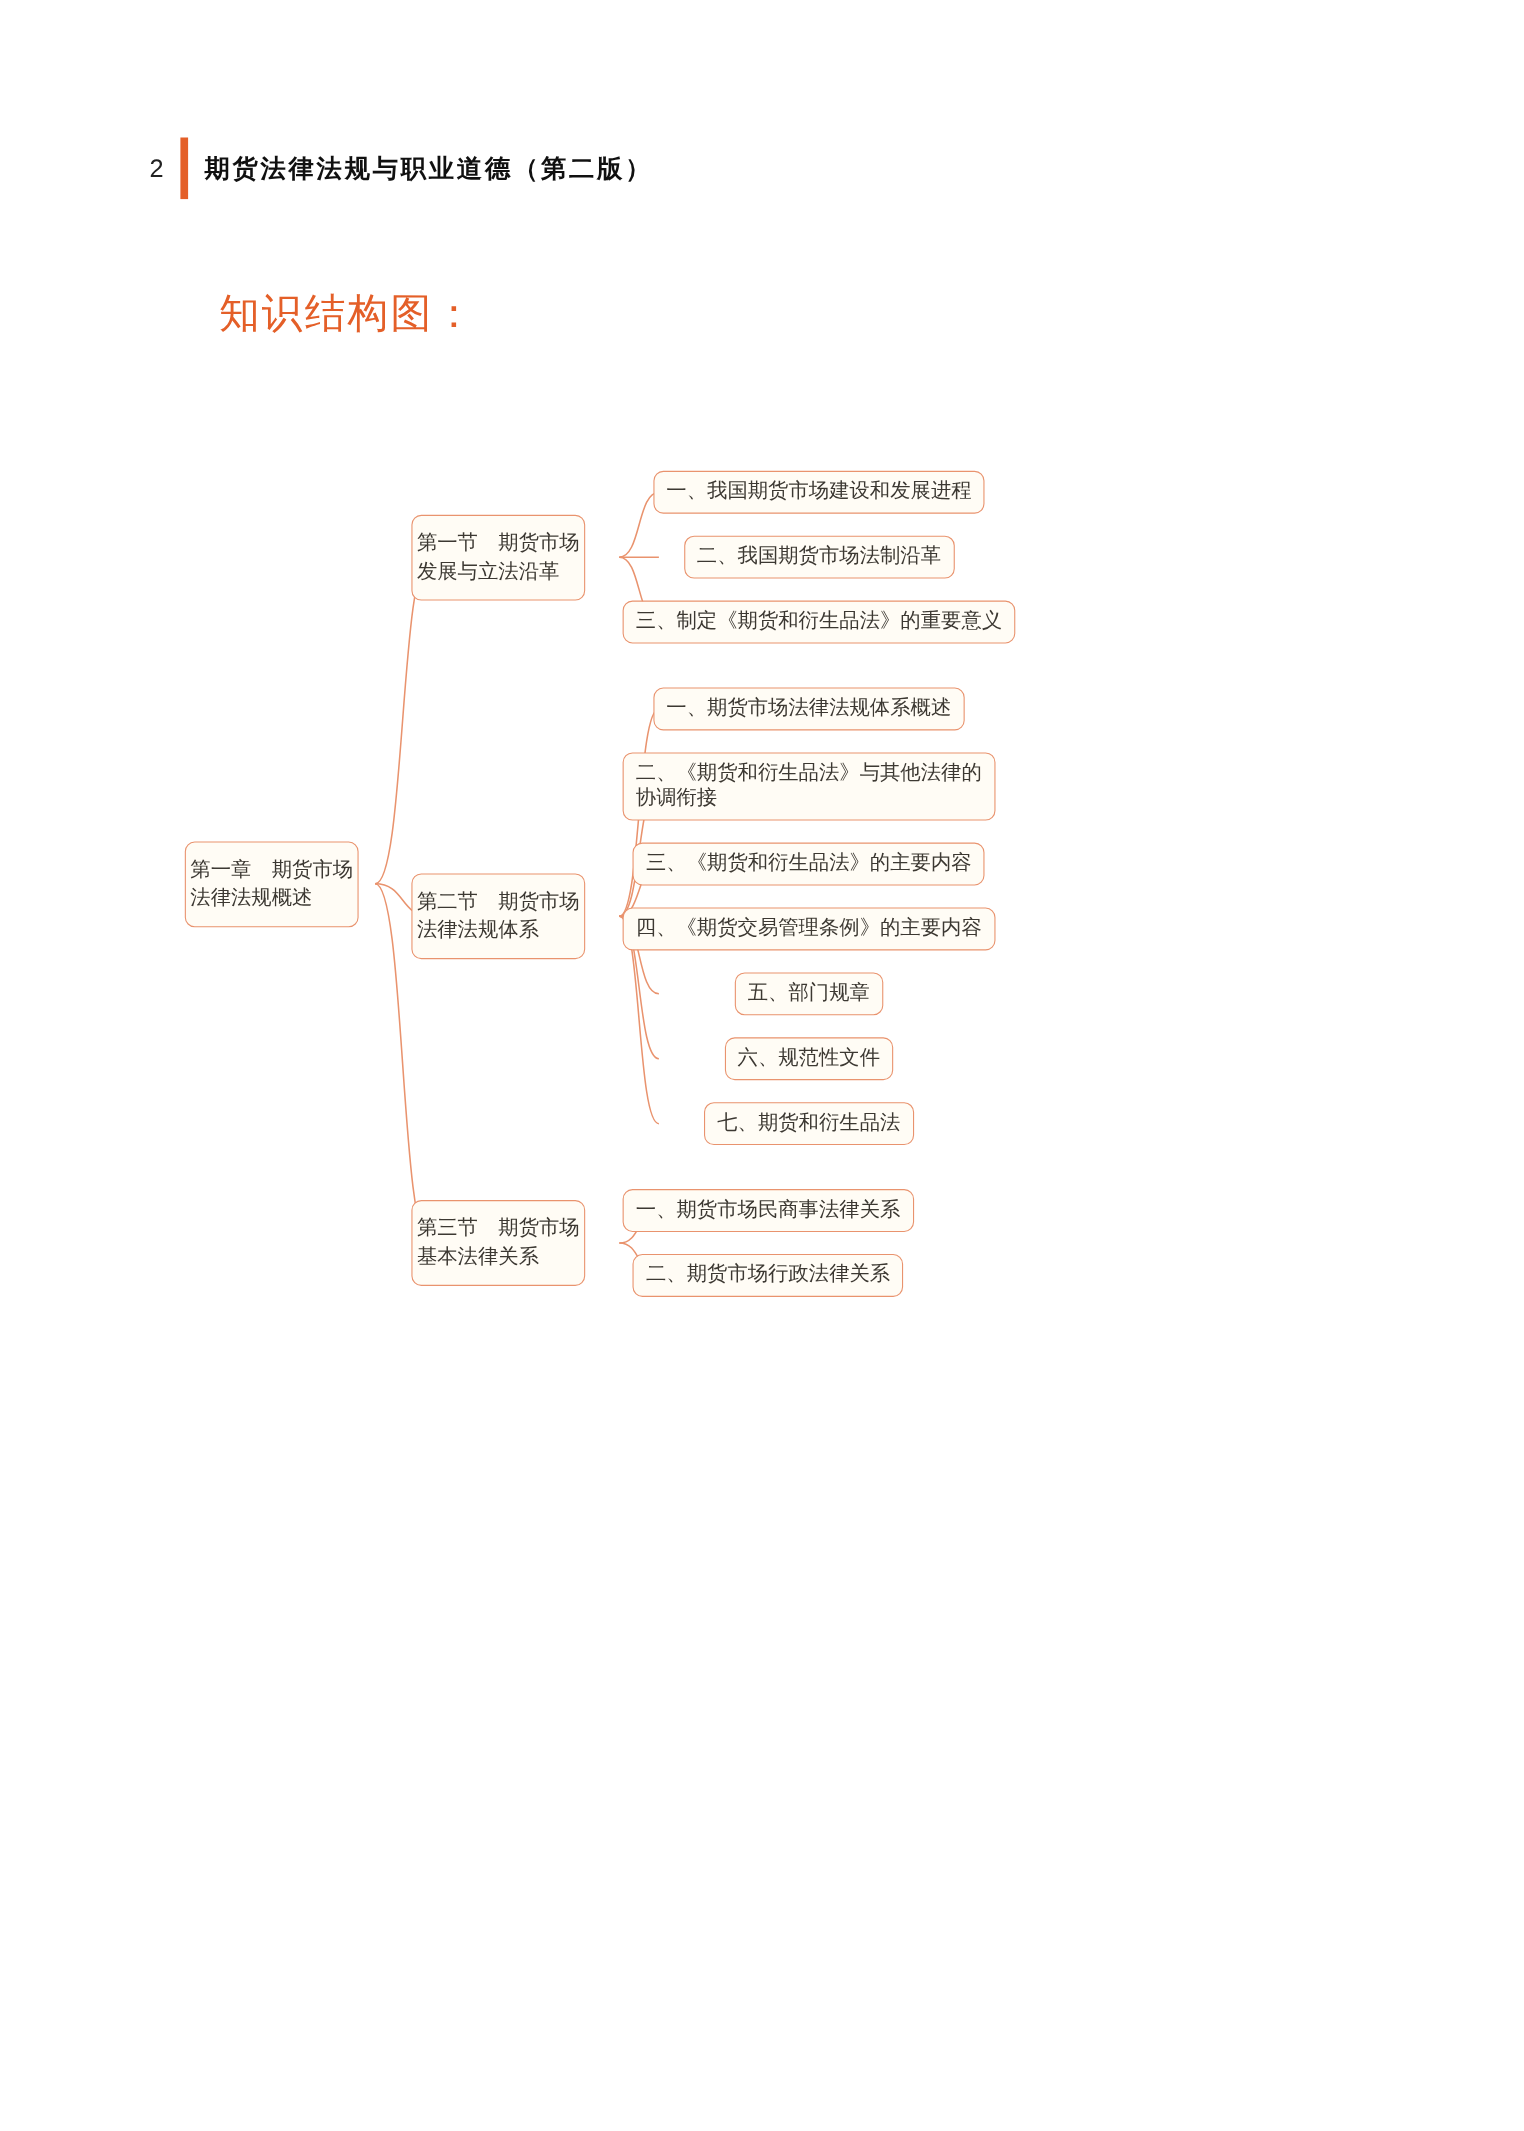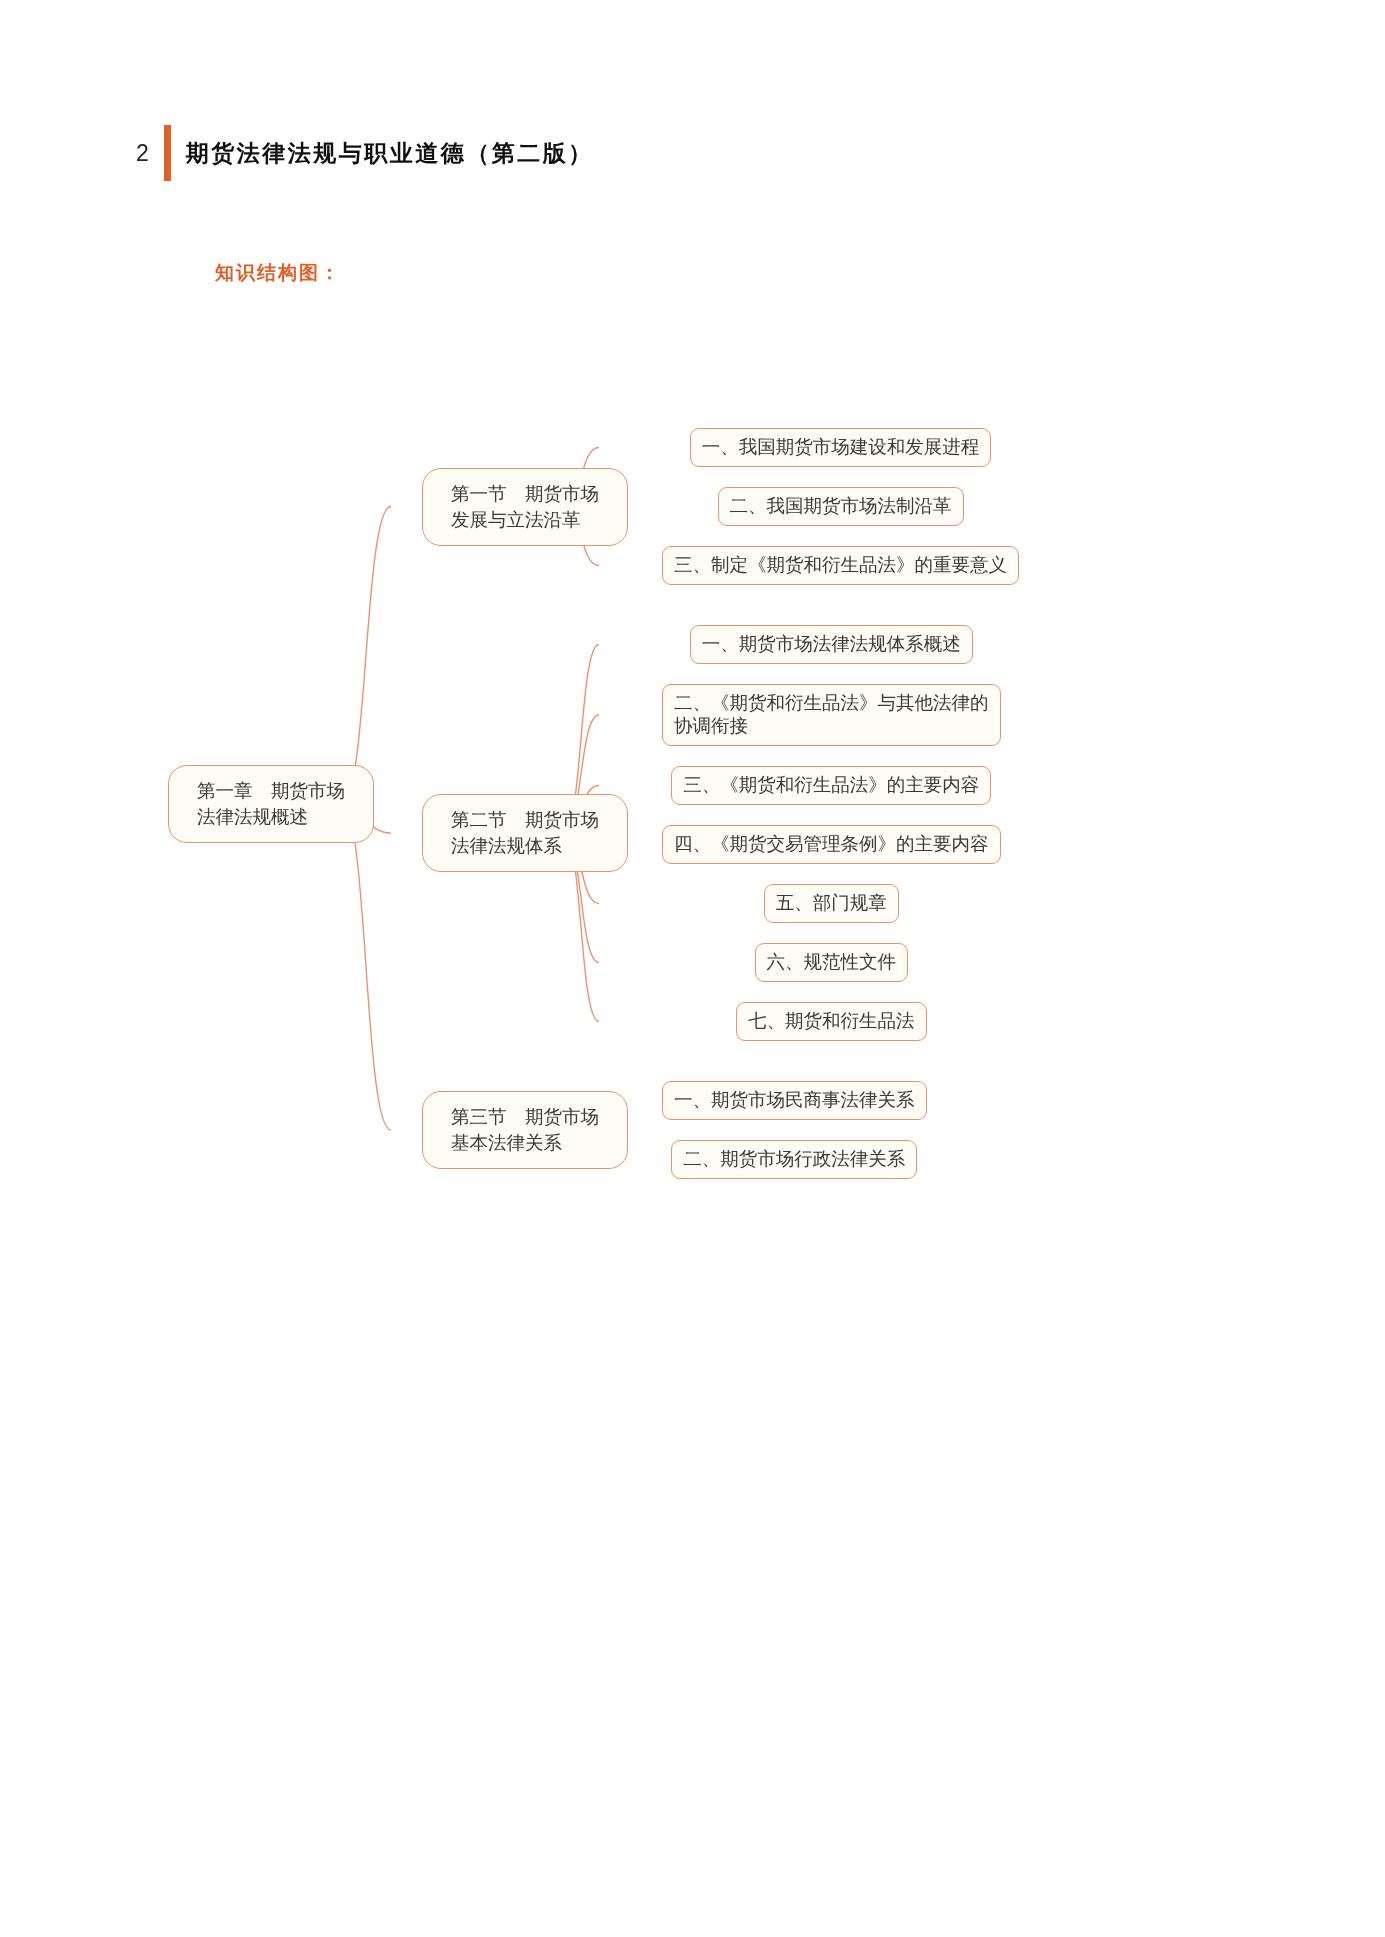--- a/index.html
+++ b/index.html
@@ -22,23 +22,23 @@
   .accent-bar {
     width:7px; height:56px;
     background:var(--accent, #ed6c2e);
   }
   .header-title {
     font-family:"Liberation Sans", sans-serif;
     font-weight:bold; font-size:23px;
     letter-spacing:2.5px; color:#101010;
   }
   .section-heading {
-    position:absolute; left:215px; top:260px;
+    position:absolute; left:199px; top:260px;
     font-family:"Liberation Sans", sans-serif;
-    font-weight:bold; font-size:19px;
+    font-weight:normal; font-size:37px;
     letter-spacing:2px;
     color:var(--accent, #e35c27);
   }
   #diagram { position:absolute; left:168px; top:428px; }
   #connectors { position:absolute; left:0; top:0; z-index:0; }
   .tree {
     position:relative; z-index:1;
     display:flex; align-items:center; gap:48px;
   }
   .branches {
@@ -54,21 +54,21 @@
     width:max-content;
     border:1.5px solid var(--box-border, #e9936e);
     background:var(--box-bg, #fffcf5);
     border-radius:9px;
     color:var(--text, #3c3832);
     font-size:18.5px; line-height:23px;
     padding:7px 11px;
     white-space:pre-line;
     text-align:left;
   }
-  .box.root, .box.branch { line-height:26px; padding:12px 28px;border-radius:19px; }
+  .box.root, .box.branch { line-height:26px; padding:12px 4px; }
 </style>
 </head>
 <body>
 
 <div class="page-header">
   <span class="page-number">2</span>
   <span class="accent-bar"></span>
   <span class="header-title">期货法律法规与职业道德（第二版）</span>
 </div>
 

